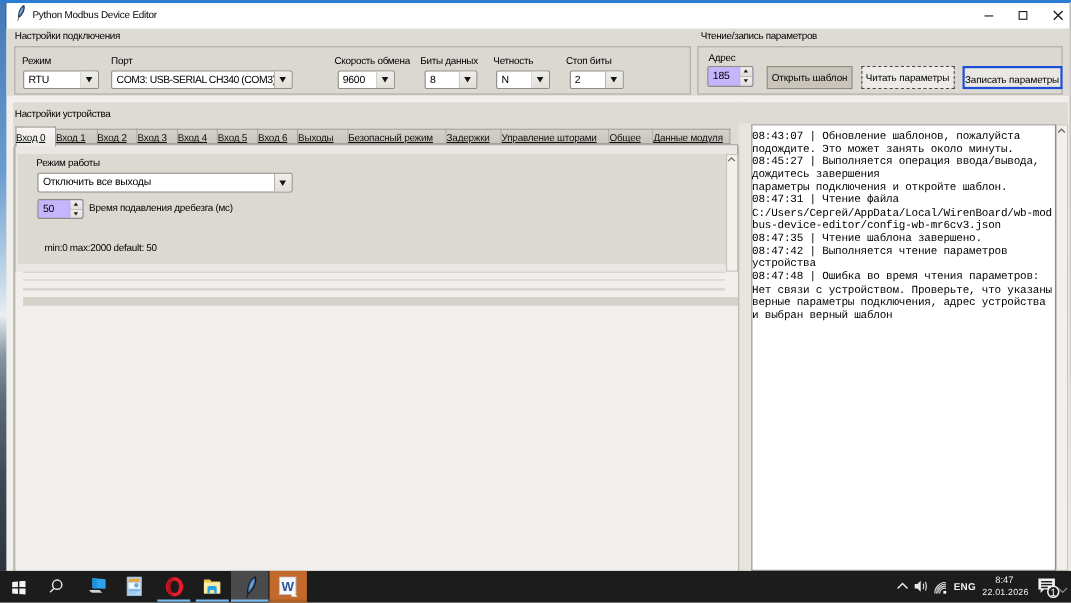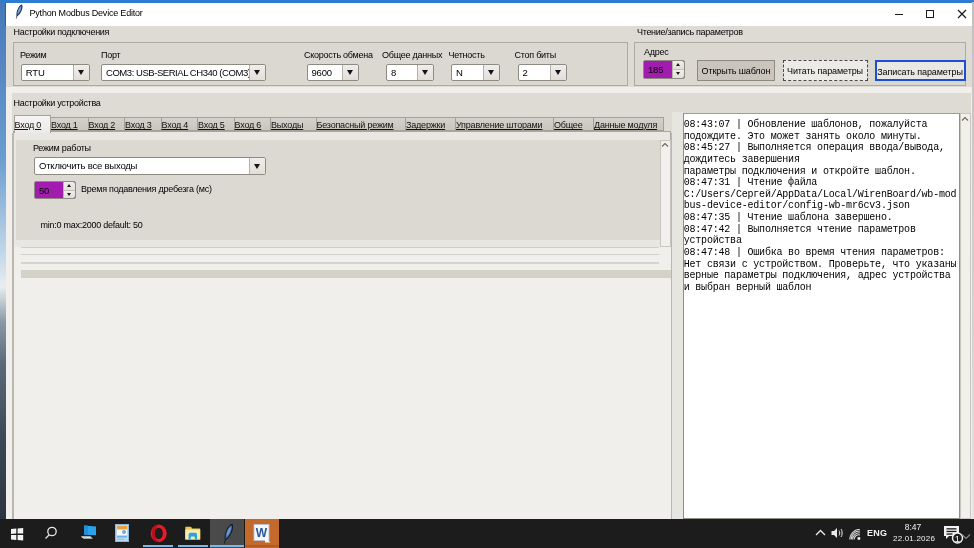--- a/index.html
+++ b/index.html
@@ -4,21 +4,21 @@
 <style>
   * { margin:0; padding:0; box-sizing:border-box; }
   html,body { width:974px; height:548px; overflow:hidden; }
   body { font-family:"Liberation Sans", sans-serif; position:relative; background:#f0efec; }
   .abs { position:absolute; }
   .lbl { position:absolute; font-size:9px; color:#000; white-space:nowrap; letter-spacing:-0.25px; }
   .combo { position:absolute; background:#fff; border:1px solid #8f8b83; border-radius:2px; }
   .combo .txt { position:absolute; left:4px; top:2.2px; font-size:9.5px; color:#000; white-space:nowrap; letter-spacing:-0.2px;}
   .combo .btn { position:absolute; right:0; top:0; bottom:0; width:16px; background:linear-gradient(#efeeeb,#e2dfd9); border-left:1px solid #b6b2aa; border-radius:0 2px 2px 0; }
   .combo .btn:after { content:""; position:absolute; left:50%; top:50%; margin-left:-3.5px; margin-top:-2px; border-left:3.5px solid transparent; border-right:3.5px solid transparent; border-top:5px solid #141414; }
-  .spin { position:absolute; background:#a21caf; border:1px solid #8f8b83; border-radius:2px; }
+  .spin { position:absolute; background:#c4b5fd; border:1px solid #8f8b83; border-radius:2px; }
   .spin .txt { position:absolute; left:4px; top:3px; font-size:9.5px; color:#000; letter-spacing:-0.2px;}
   .spin .up, .spin .dn { position:absolute; right:0; width:12px; height:50%; background:linear-gradient(#efeeeb,#e2dfd9); border:none; border-left:1px solid #b6b2aa; }
   .spin .up { top:0; border-radius:0 2px 0 0;}
   .spin .dn { bottom:0; border-top:1px solid #c4c0b8; border-radius:0 0 2px 0;}
   .spin .up:after { content:""; position:absolute; left:50%; top:50%; margin-left:-2.5px; margin-top:-2px; border-left:2.5px solid transparent; border-right:2.5px solid transparent; border-bottom:3.5px solid #1a1a1a; }
   .spin .dn:after { content:""; position:absolute; left:50%; top:50%; margin-left:-2.5px; margin-top:-1.5px; border-left:2.5px solid transparent; border-right:2.5px solid transparent; border-top:3.5px solid #1a1a1a; }
   .grp { position:absolute; border:1px solid #aeaaa2; background:#dbd8d2; }
   .btn1 { position:absolute; font-size:9px; color:#000; text-align:center; letter-spacing:-0.1px; }
   .tab { position:absolute; top:117.3px; height:14px; background:linear-gradient(#d4d1ca,#c9c6be); border:1px solid #a3a098; border-left:none; font-size:9px; color:#111; text-align:left; line-height:14.5px; letter-spacing:-0.2px;text-decoration:underline;}
   .logline { white-space:pre; }
@@ -51,21 +51,21 @@
   </svg>
 
 <div class="abs" style="left:5.5px;top:26px;width:966px;height:60.5px;background:#dedbd5;"></div>
 
 <div class="lbl" style="left:13.5px;top:27px;font-size:9px;letter-spacing:-0.3px;">Настройки подключения</div>
 <div class="grp" style="left:13px;top:41.5px;width:615px;height:44.5px;"></div>
 
 <div class="lbl" style="left:20px;top:49.8px;">Режим</div>
 <div class="lbl" style="left:101px;top:49.8px;">Порт</div>
 <div class="lbl" style="left:304px;top:49.8px;">Скорость обмена</div>
-<div class="lbl" style="left:382px;top:49.8px;">Общее данных</div>
+<div class="lbl" style="left:382px;top:49.8px;">Биты данных</div>
 <div class="lbl" style="left:448.5px;top:49.8px;">Четность</div>
 <div class="lbl" style="left:514.5px;top:49.8px;">Стоп биты</div>
 
 <div class="combo" style="left:20.8px;top:63.5px;width:69.5px;height:17px;">
     <div class="txt">RTU</div>
     <div class="btn"></div>
   </div>
 <div class="combo" style="left:101px;top:63.5px;width:165px;height:17px;">
     <div class="txt" style="letter-spacing:-0.45px;">COM3: USB-SERIAL CH340 (COM3)</div>
     <div class="btn"></div>

